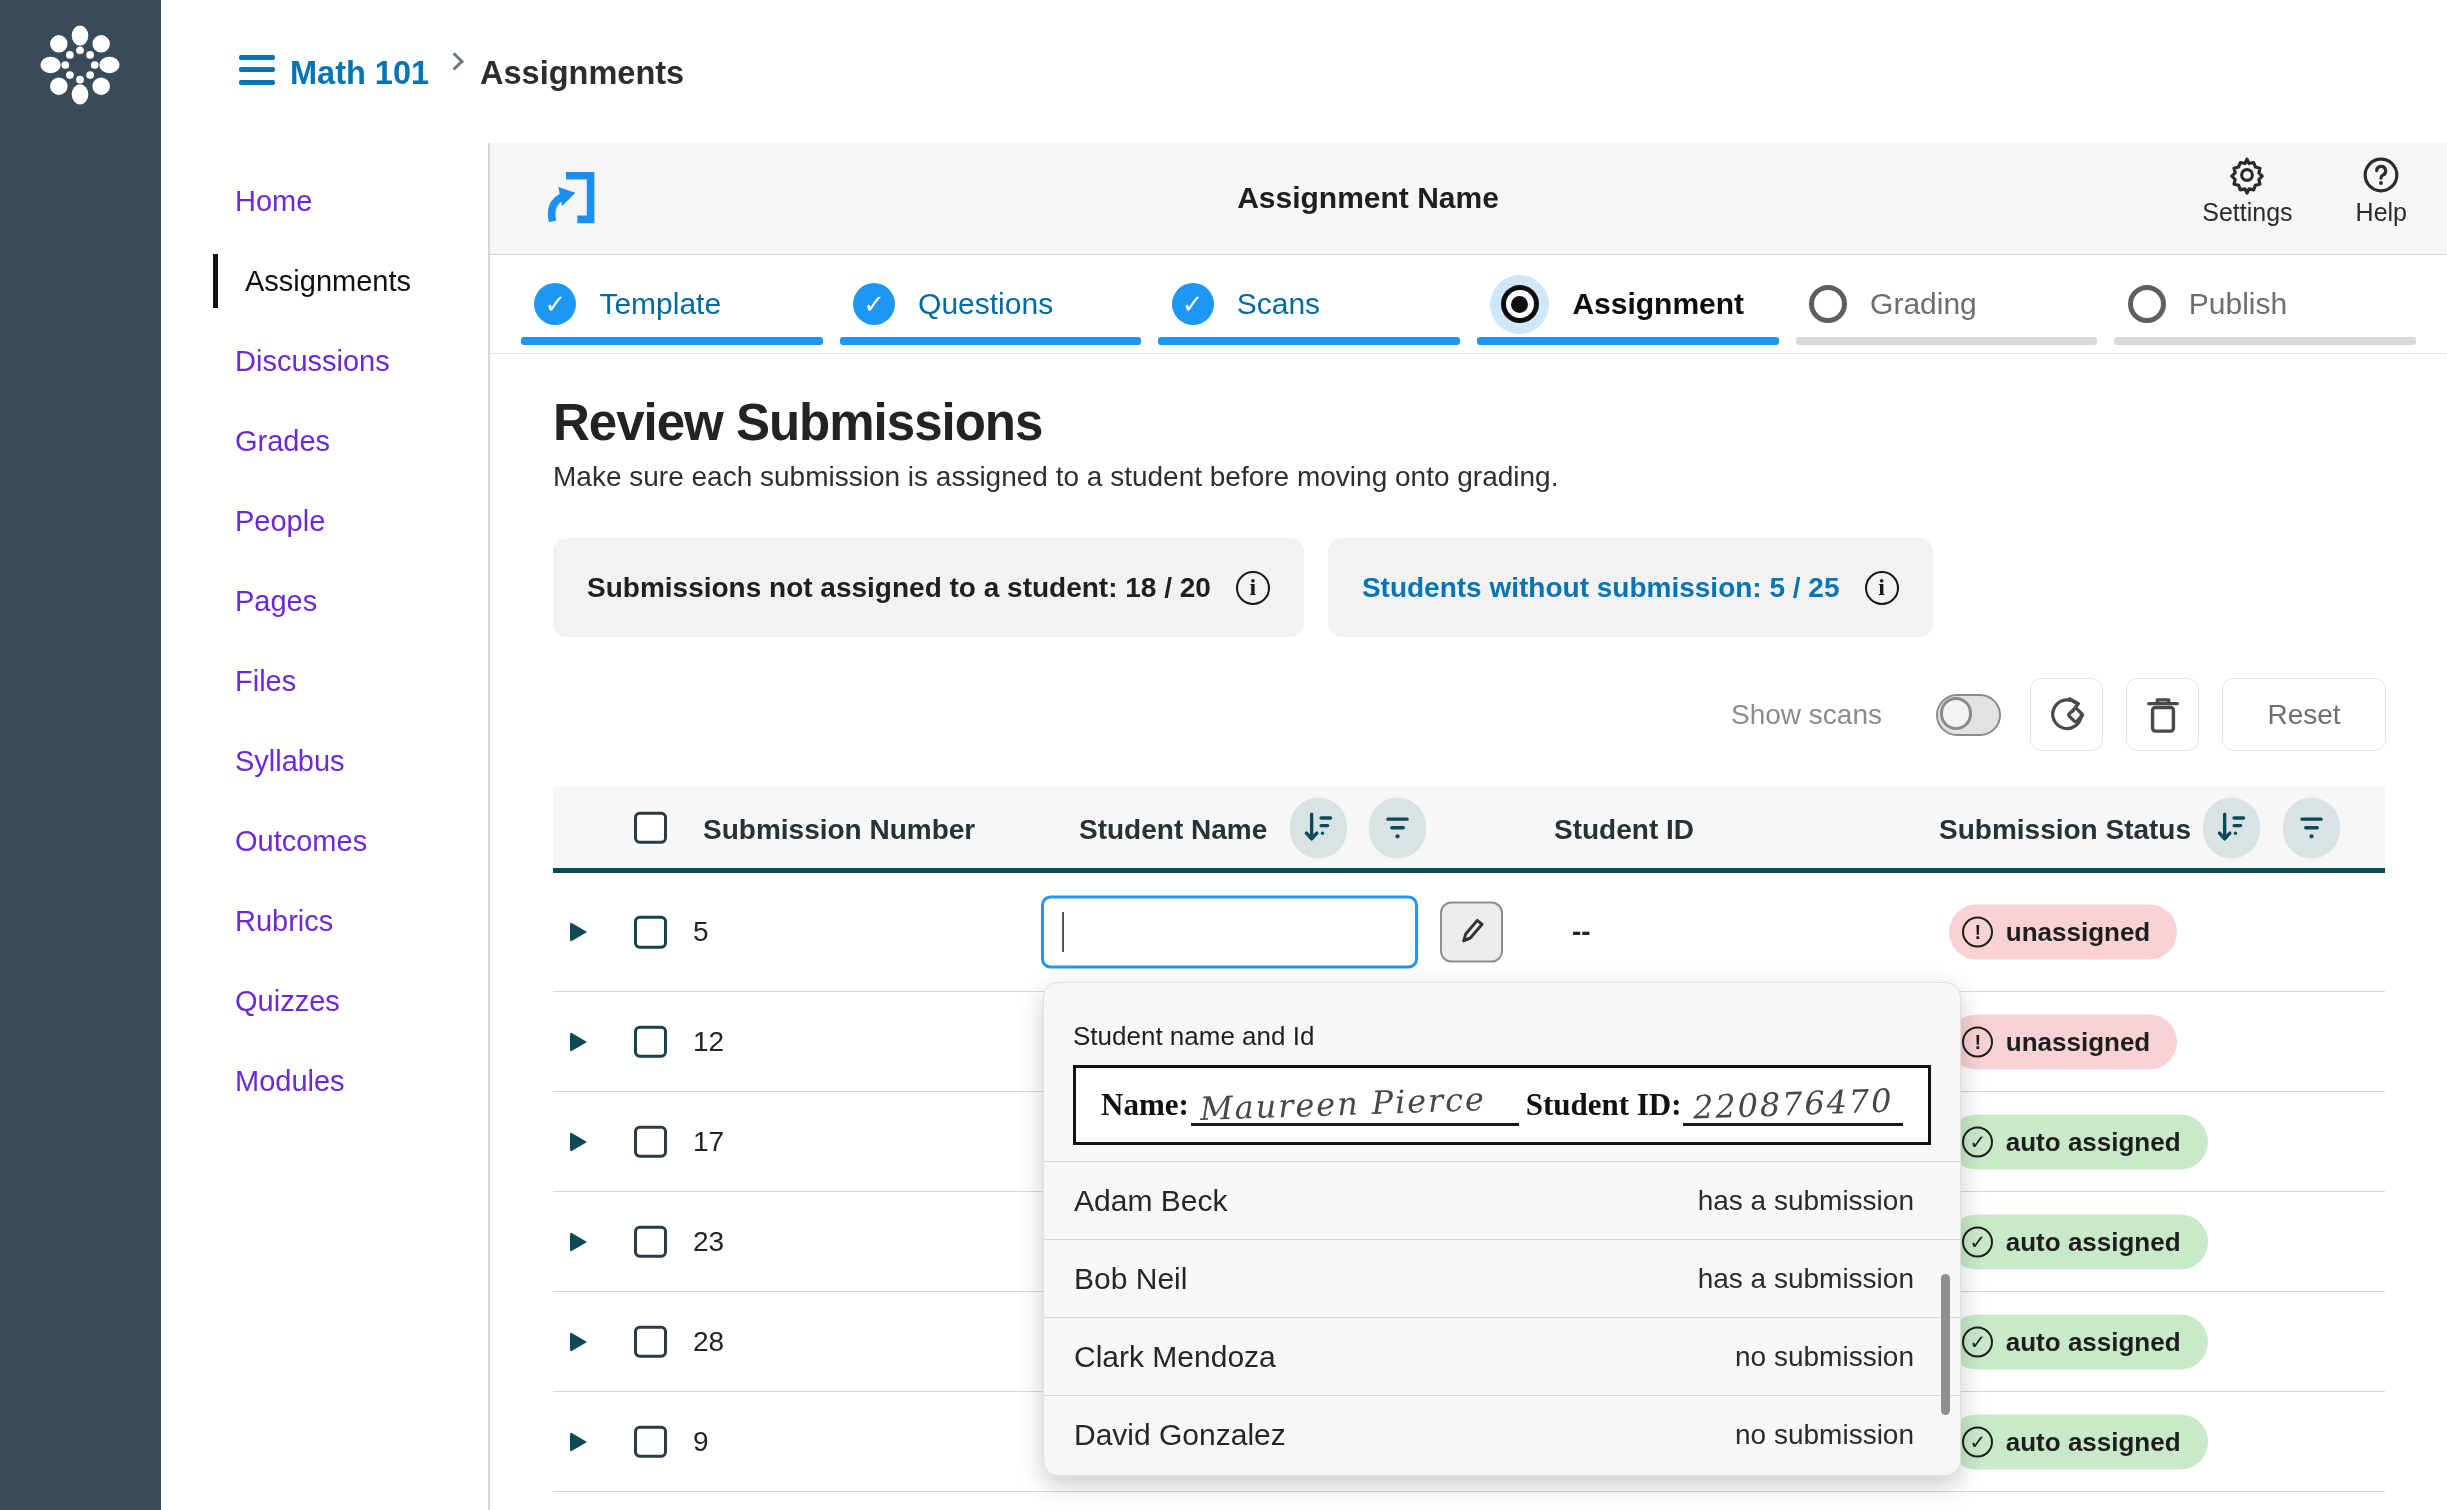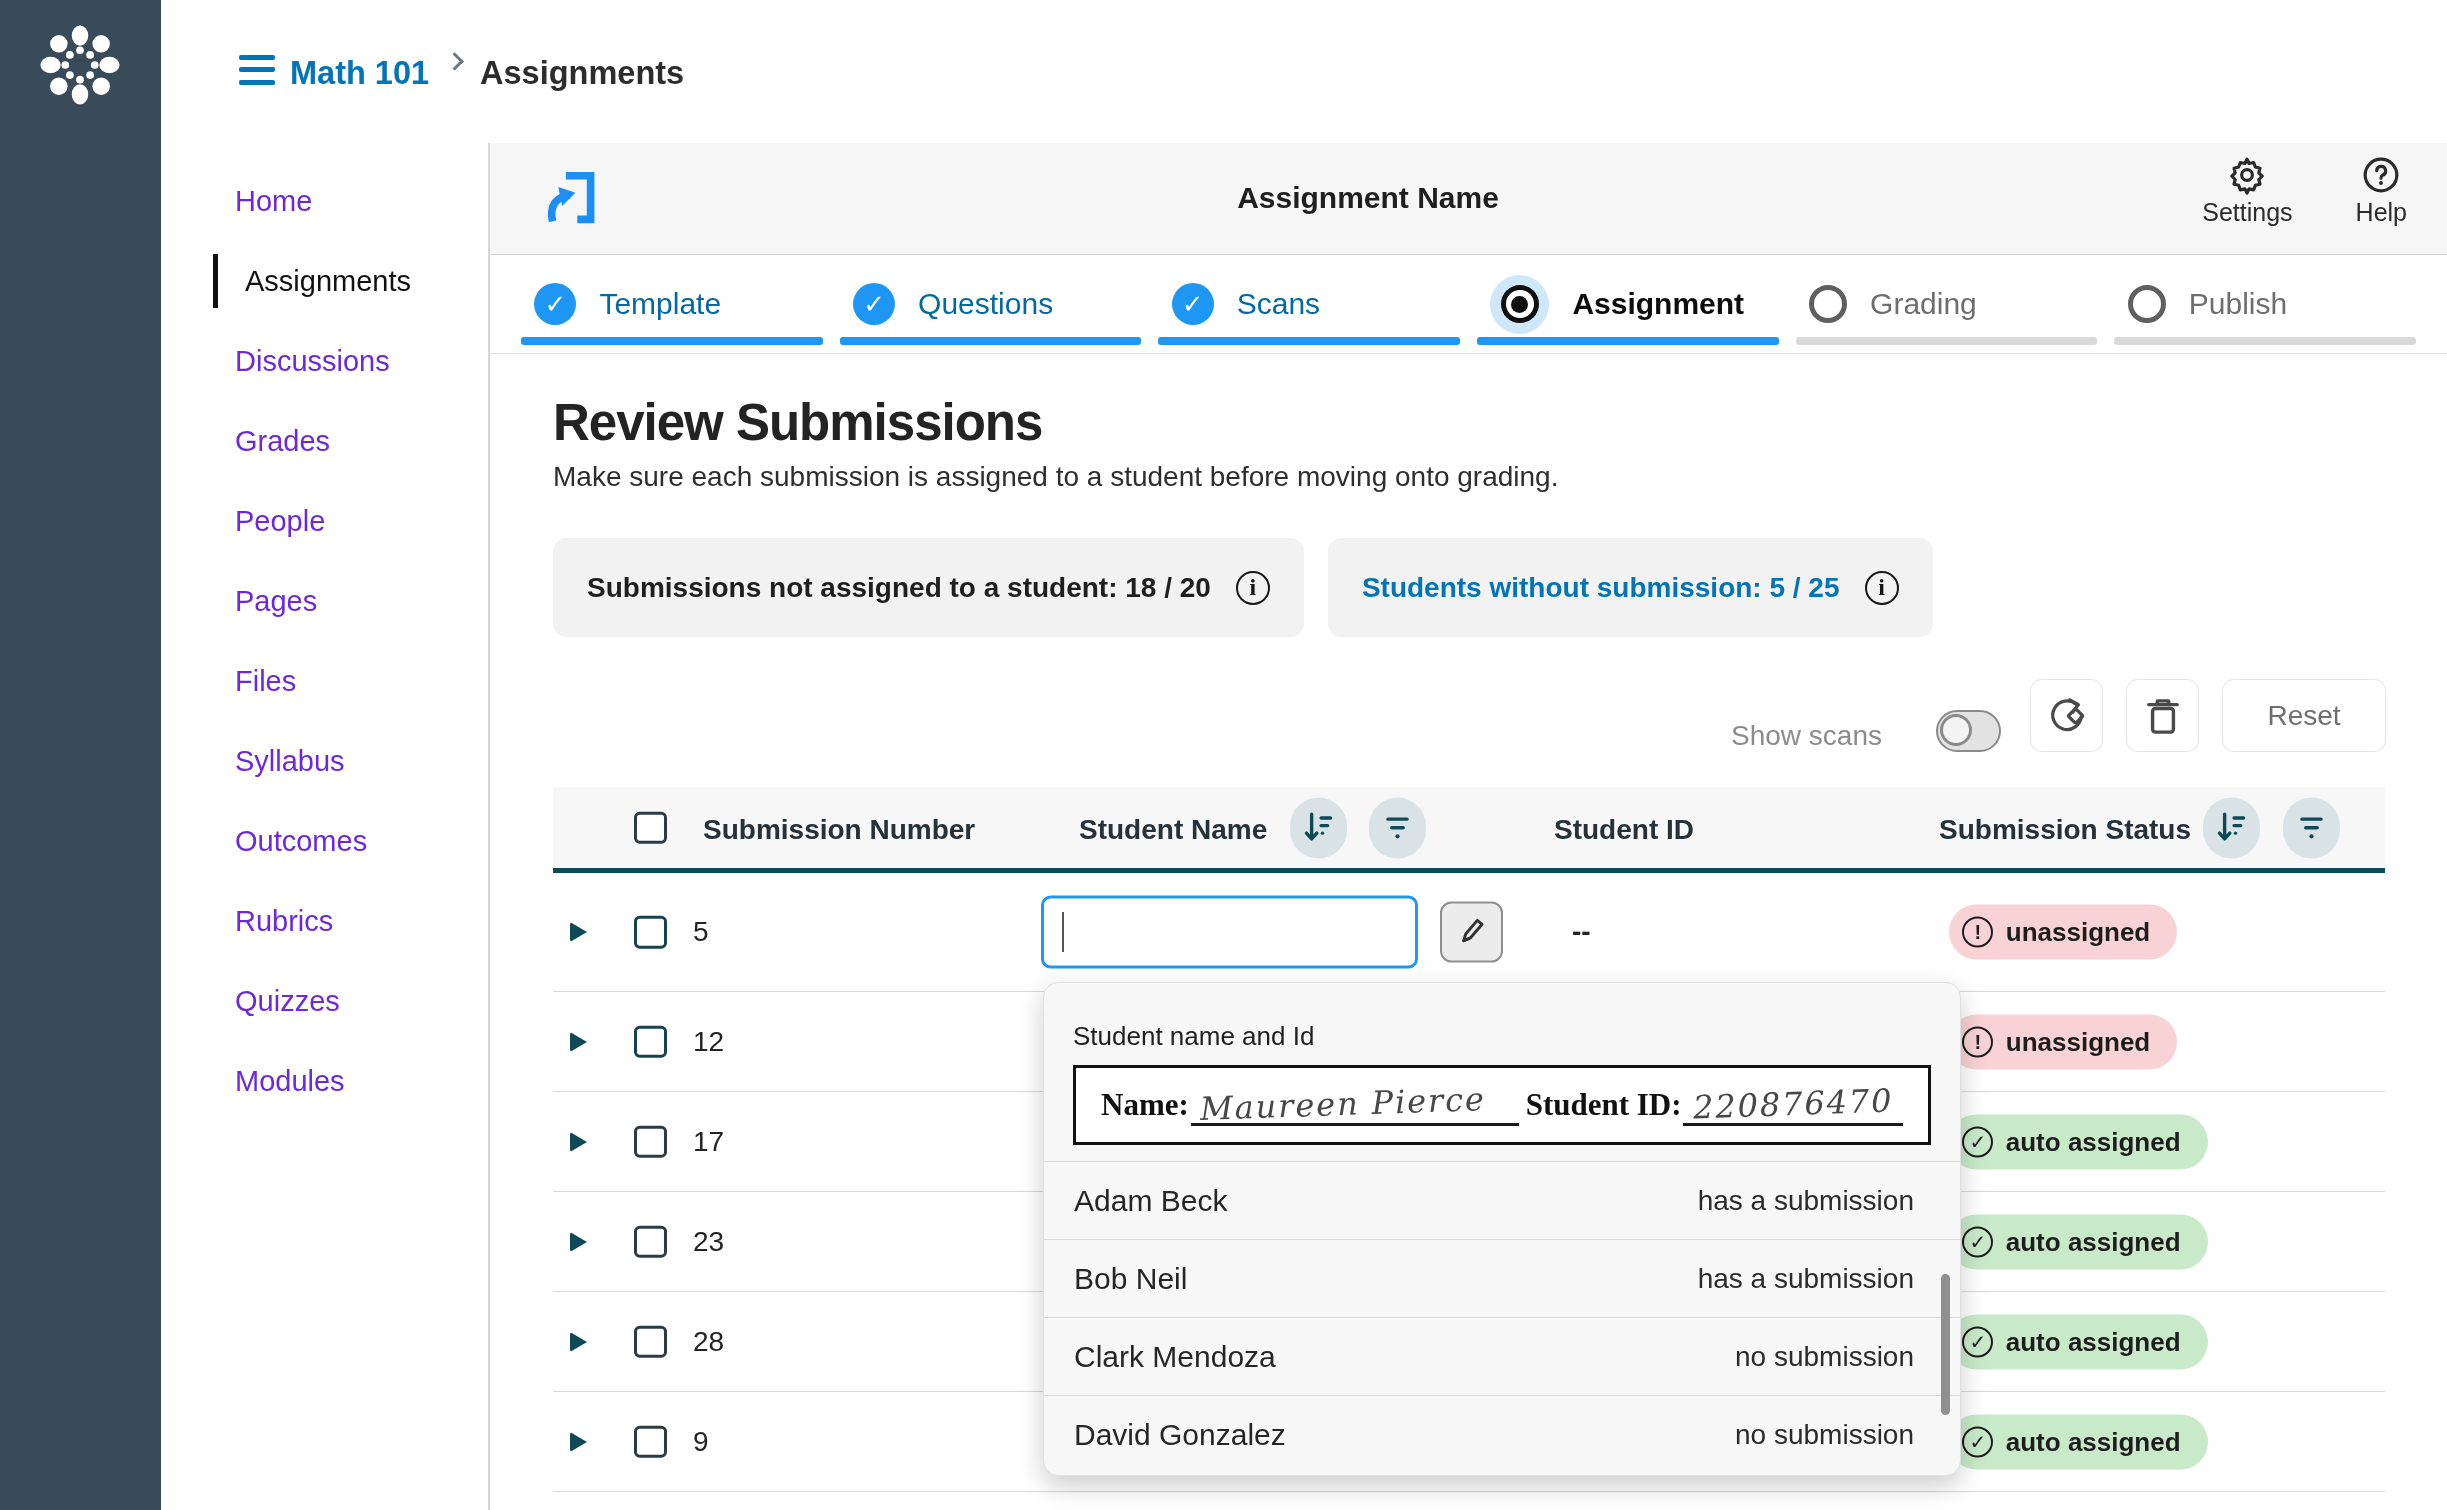--- a/index.html
+++ b/index.html
@@ -64,21 +64,21 @@
   .chips { position:absolute; left:63px; top:184px; display:flex; gap:24px; }
   .chip { height:99px; background:#f2f2f2; border-radius:13.4px; display:flex; align-items:center;
     gap:25px; padding:0 34px; }
   .chip .txt { font-size:28px; font-weight:700; color:#1f1f1f; }
   .chip.link .txt { color:#0374B5; cursor:pointer; }
   .info-i { width:34px; height:34px; border-radius:50%; border:2.9px solid #161616; display:flex;
     align-items:center; justify-content:center; font-family:"Liberation Serif",serif;
     font-size:24px; font-weight:700; color:#161616; flex:0 0 auto; cursor:pointer; }
 
   .controls { position:absolute; top:323px; left:63px; right:61px; height:75px; display:flex;
-    align-items:flex-end; justify-content:flex-end; }
+    align-items:center; justify-content:flex-end; }
   .showscans { font-size:28px; color:#8b8b8b; margin-right:54px; }
   .toggle { position:relative; width:65px; height:42px; border-radius:21px; background:#e2e2e2;
     border:2.9px solid #8a8a8a; margin-right:29px; cursor:pointer; }
   .toggle .knob { position:absolute; left:1.9px; top:1.9px; width:32.5px; height:32.5px; border-radius:50%;
     background:#f3f3f3; border:3.8px solid #8a8a8a; }
   .icon-btn { width:73px; height:73px; border-radius:11.5px; border:1.9px solid #e3e3e3; background:#fff;
     display:flex; align-items:center; justify-content:center; margin-right:23px; cursor:pointer; }
   .reset-btn { width:164px; height:73px; border-radius:11.5px; border:1.9px solid #e3e3e3; background:#fff;
     font-size:28px; color:#6f6f6f; display:flex; align-items:center; justify-content:center;
     margin-right:0; cursor:pointer; font-family:inherit; }

